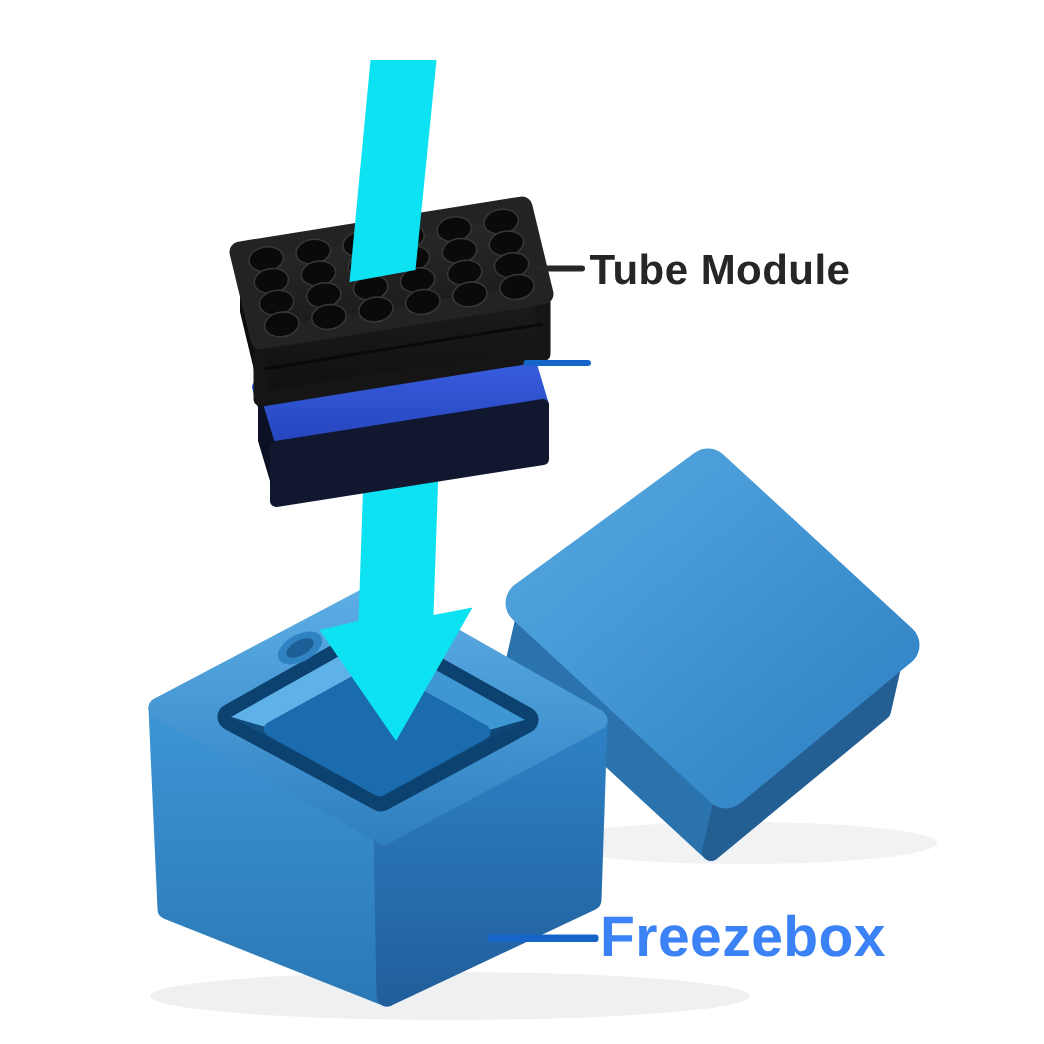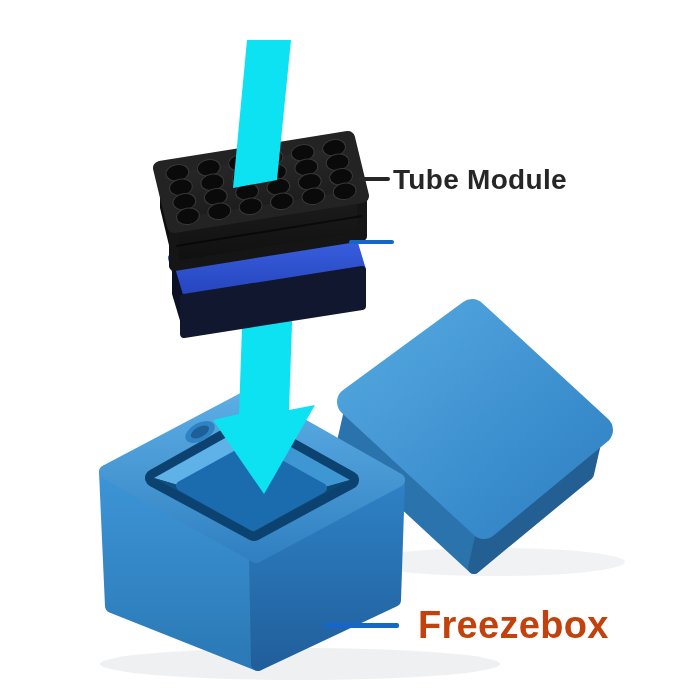--- a/index.html
+++ b/index.html
@@ -12,21 +12,21 @@
   }
   .stage svg{position:absolute;left:0;top:0;}
   .label{
     position:absolute;
     font-weight:700;
     white-space:nowrap;
     line-height:1;
   }
   #lbl-tube{left:393px;top:166px;font-size:28px;color:#262626;letter-spacing:.3px;}
   #lbl-cyro{left:398px;top:228px;font-size:28px;color:#1566c8;letter-spacing:.3px;}
-  #lbl-freeze{left:418px;top:606px;font-size:38px;color:#c2410c;letter-spacing:.3px;text-align:center;}
+  #lbl-freeze{left:400px;top:606px;font-size:38px;color:#3b82f6;letter-spacing:.3px;text-align:center;}
   .connector{position:absolute;border-radius:2px;}
   #con-tube{left:357px;top:177px;width:33px;height:4px;background:#262626;}
   #con-cyro{left:349px;top:240px;width:45px;height:4px;background:#1566c8;}
   #con-freeze{left:325px;top:623px;width:74px;height:5px;background:#1566c8;}
 </style>
 </head>
 <body>
 
 <div class="stage">
 

